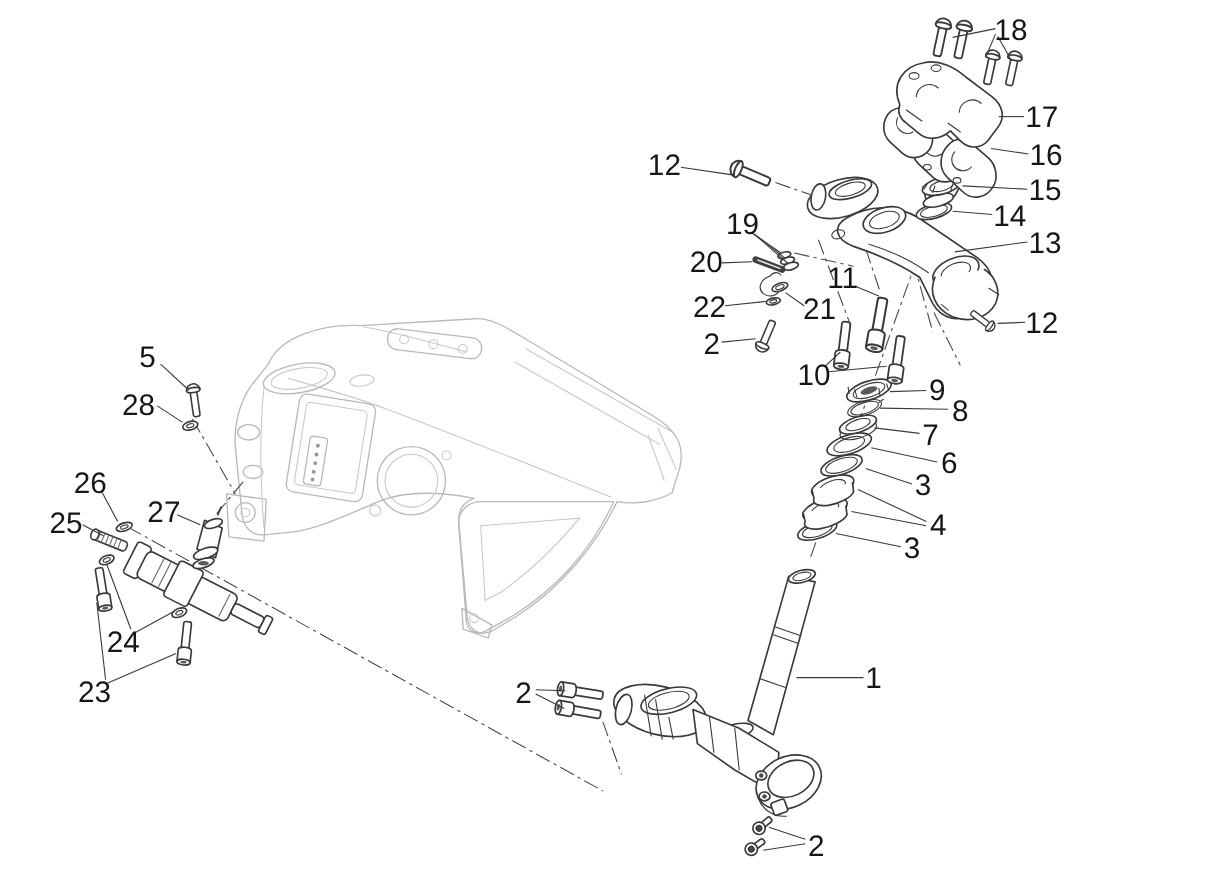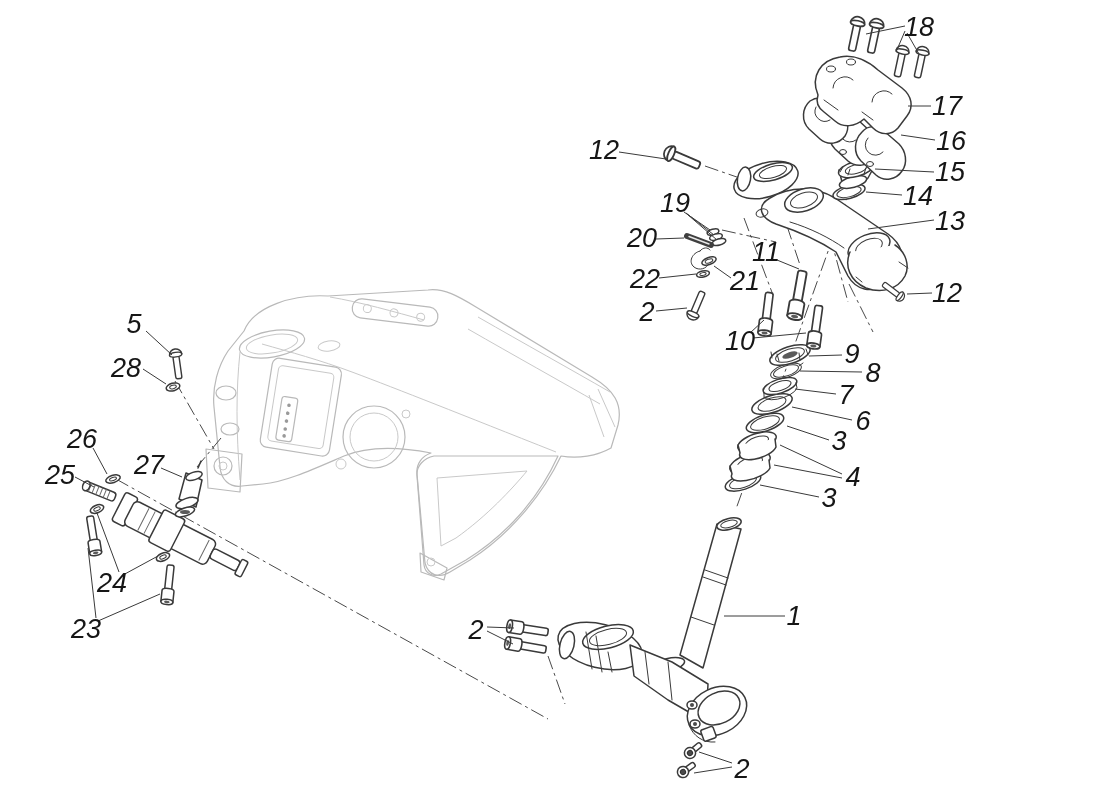--- a/index.html
+++ b/index.html
@@ -1,17 +1,17 @@
 <!DOCTYPE html>
 <html><head>
 <meta charset="utf-8">
 <style>
   html,body{margin:0;padding:0;background:#ffffff;}
   #page{position:relative;width:1100px;height:800px;background:#ffffff;overflow:hidden;
-        font-family:"Liberation Sans",sans-serif;font-style:italic;}
+        font-family:"Liberation Sans",sans-serif;}
   svg{display:block;}
   
   .part{stroke:#3a3a3a;stroke-width:1.5;fill:#ffffff;stroke-linejoin:round;stroke-linecap:round;}
   .part-thin{stroke:#3a3a3a;stroke-width:1;fill:none;stroke-linecap:round;}
   .shade{stroke:#6a6a6a;stroke-width:1;fill:none;}
   .frame-ln{stroke:#b9b9b9;stroke-width:1.2;fill:none;stroke-linejoin:round;stroke-linecap:round;}
   .frame-ln2{stroke:#c9c9c9;stroke-width:1;fill:none;}
   .axis{stroke:#4a4a4a;stroke-width:1;fill:none;stroke-dasharray:14 4 3 4;}
   #leader-layer line{stroke:#3a3a3a;stroke-width:1;}
   #callout-layer text{font-family:"Liberation Sans",sans-serif;font-size:27px;fill:#161616;text-anchor:middle;}

